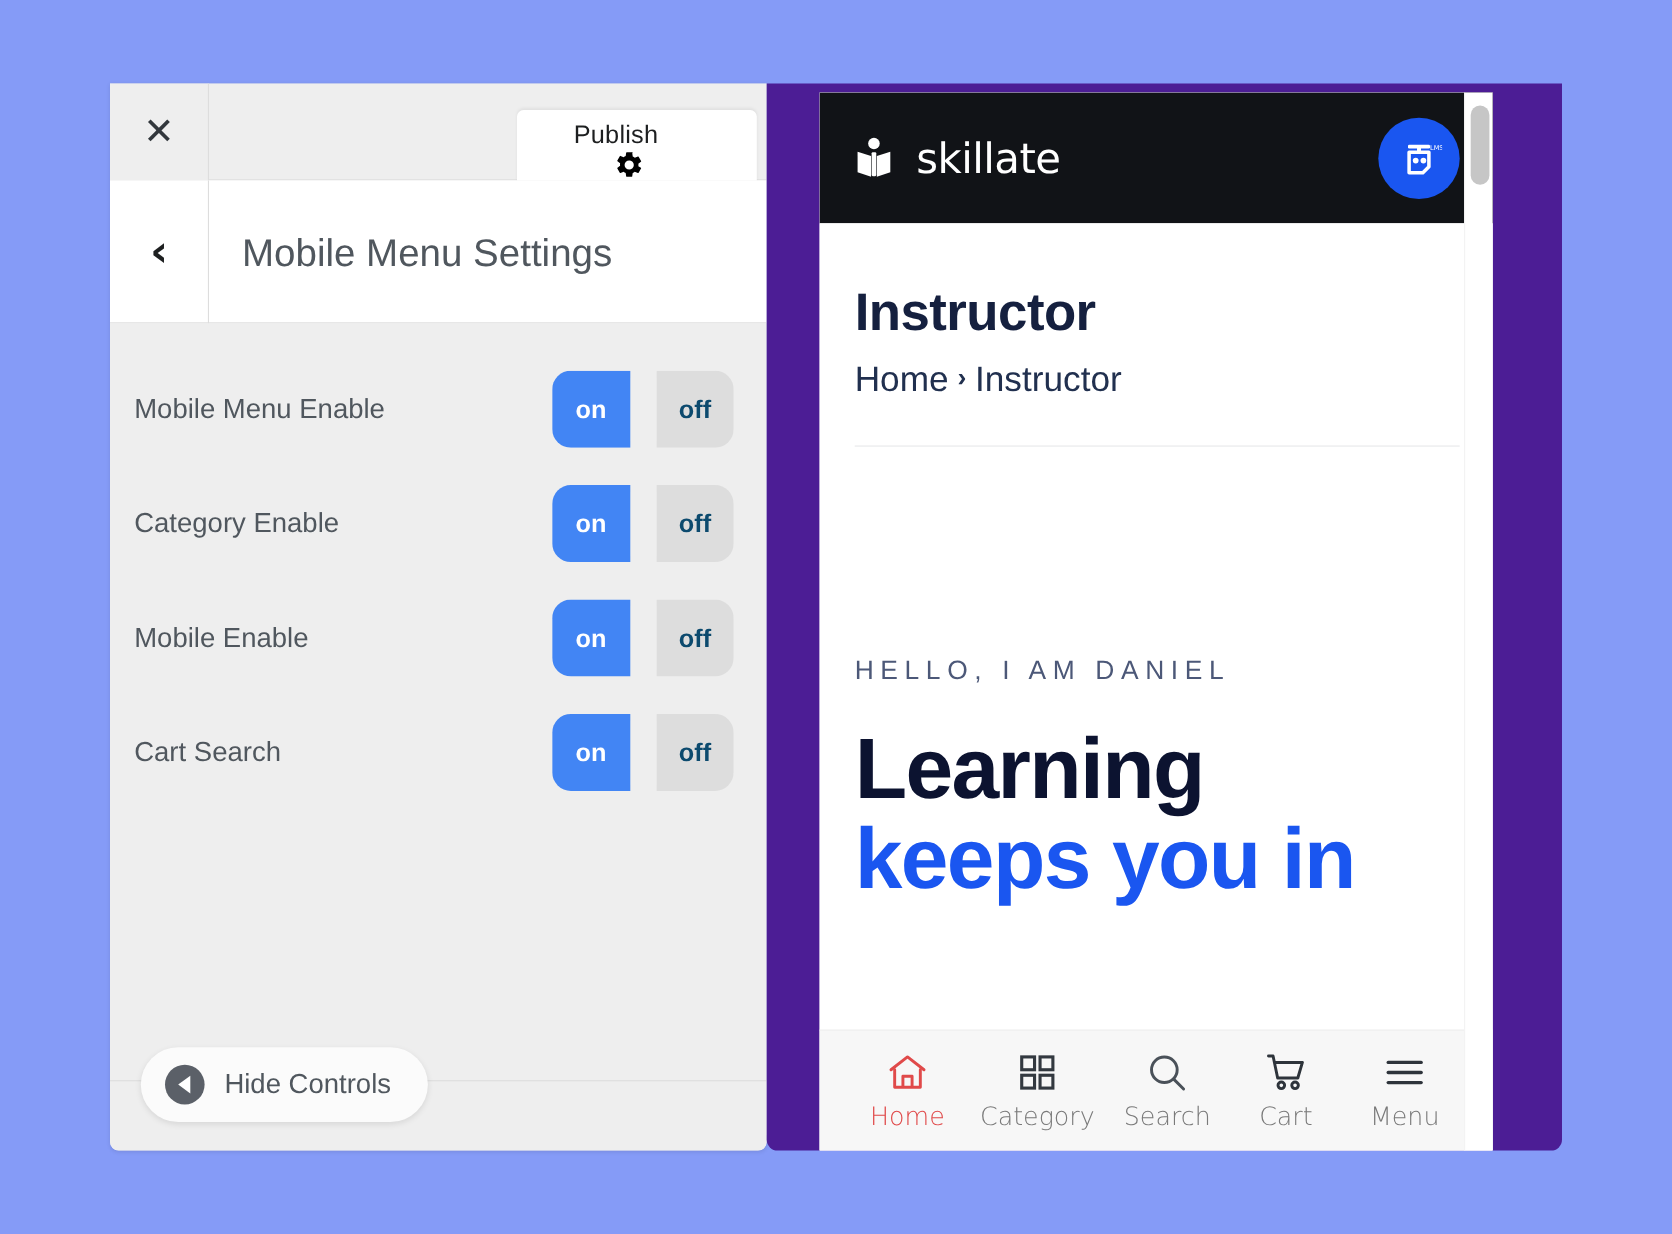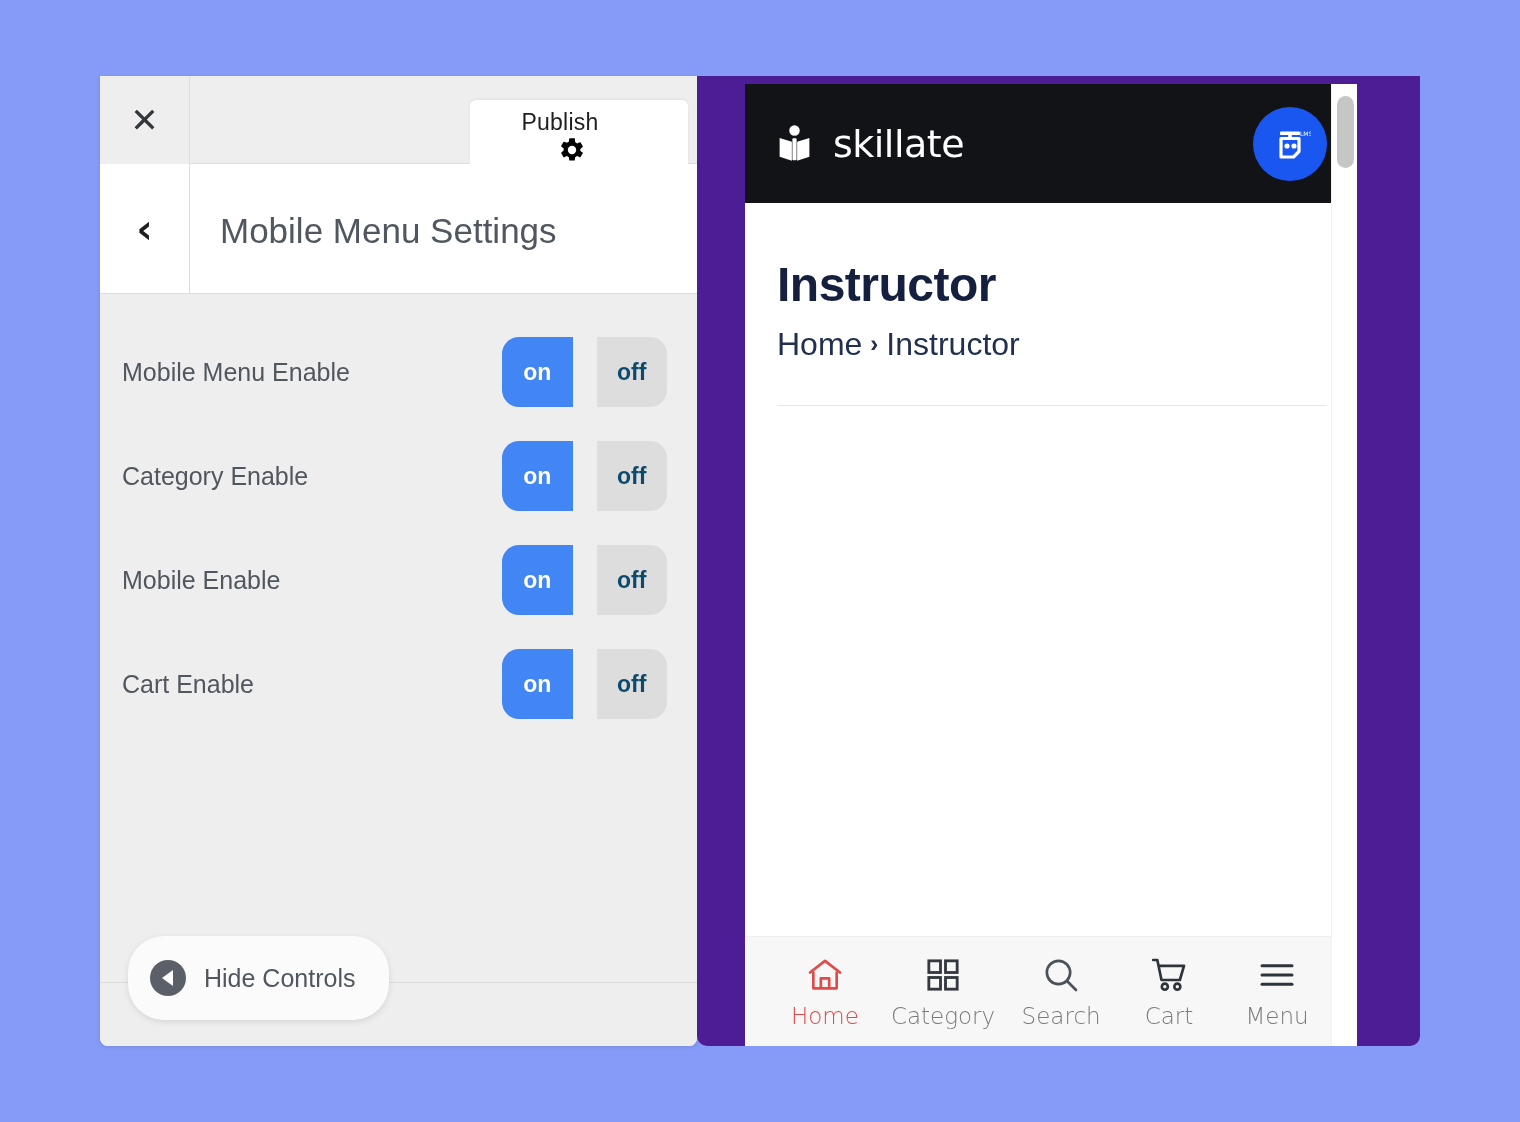--- a/index.html
+++ b/index.html
@@ -209,21 +209,21 @@
     bottom: 0;
     width: 100%;
     height: 64px;
     background: #eeeeee;
     border-top: 1px solid #dcdcdc;
   }
   .hide-controls-btn {
     position: absolute;
     left: 28px;
     bottom: 26px;
-    height: 84px;
+    height: 68px;
     padding: 0 34px 0 22px;
     background: #fbfbfb;
     border-radius: 36px;
     display: flex;
     align-items: center;
     gap: 18px;
     box-shadow: 0 2px 6px rgba(0,0,0,0.10);
     cursor: pointer;
   }
   .hc-circle {
@@ -458,21 +458,21 @@
 
     <div class="setting-row">
       <span class="setting-label">Mobile Enable</span>
       <div class="toggle">
         <span class="seg on">on</span>
         <span class="seg off">off</span>
       </div>
     </div>
 
     <div class="setting-row">
-      <span class="setting-label">Cart Enable</span>
+      <span class="setting-label">Cart Search</span>
       <div class="toggle">
         <span class="seg on">on</span>
         <span class="seg off">off</span>
       </div>
     </div>
 
   </div>
 
   <div class="panel-footer"></div>
 
@@ -512,20 +512,27 @@
 
     <div class="site-body">
       <div class="page-title">Instructor</div>
       <div class="page-crumbs">
         <span class="crumb-link">Home</span>
         <span class="crumb-sep">›</span>
         <span>Instructor</span>
       </div>
       <div class="page-rule"></div>
 
+      <div class="hero">
+        <div class="hero-eyebrow">HELLO, I AM DANIEL</div>
+        <div class="hero-title">
+          <span class="hero-line1">Learning</span>
+          <span class="hero-line2">keeps you in</span>
+        </div>
+      </div>
 
       <div class="bottom-nav">
 
         <div class="nav-item active">
           <svg class="nav-icon" viewBox="0 0 24 24">
             <path d="M3 10.5 L12 3.5 L21 10.5" fill="none" stroke="#e04a4a" stroke-width="1.6" stroke-linecap="round" stroke-linejoin="round"></path>
             <path d="M5 10.5 V20 H19 V10.5" fill="none" stroke="#e04a4a" stroke-width="1.6" stroke-linecap="round" stroke-linejoin="round"></path>
             <path d="M9.5 20 V14 H14.5 V20" fill="none" stroke="#e04a4a" stroke-width="1.6" stroke-linejoin="round"></path>
           </svg>
           <span class="nav-label">Home</span>

